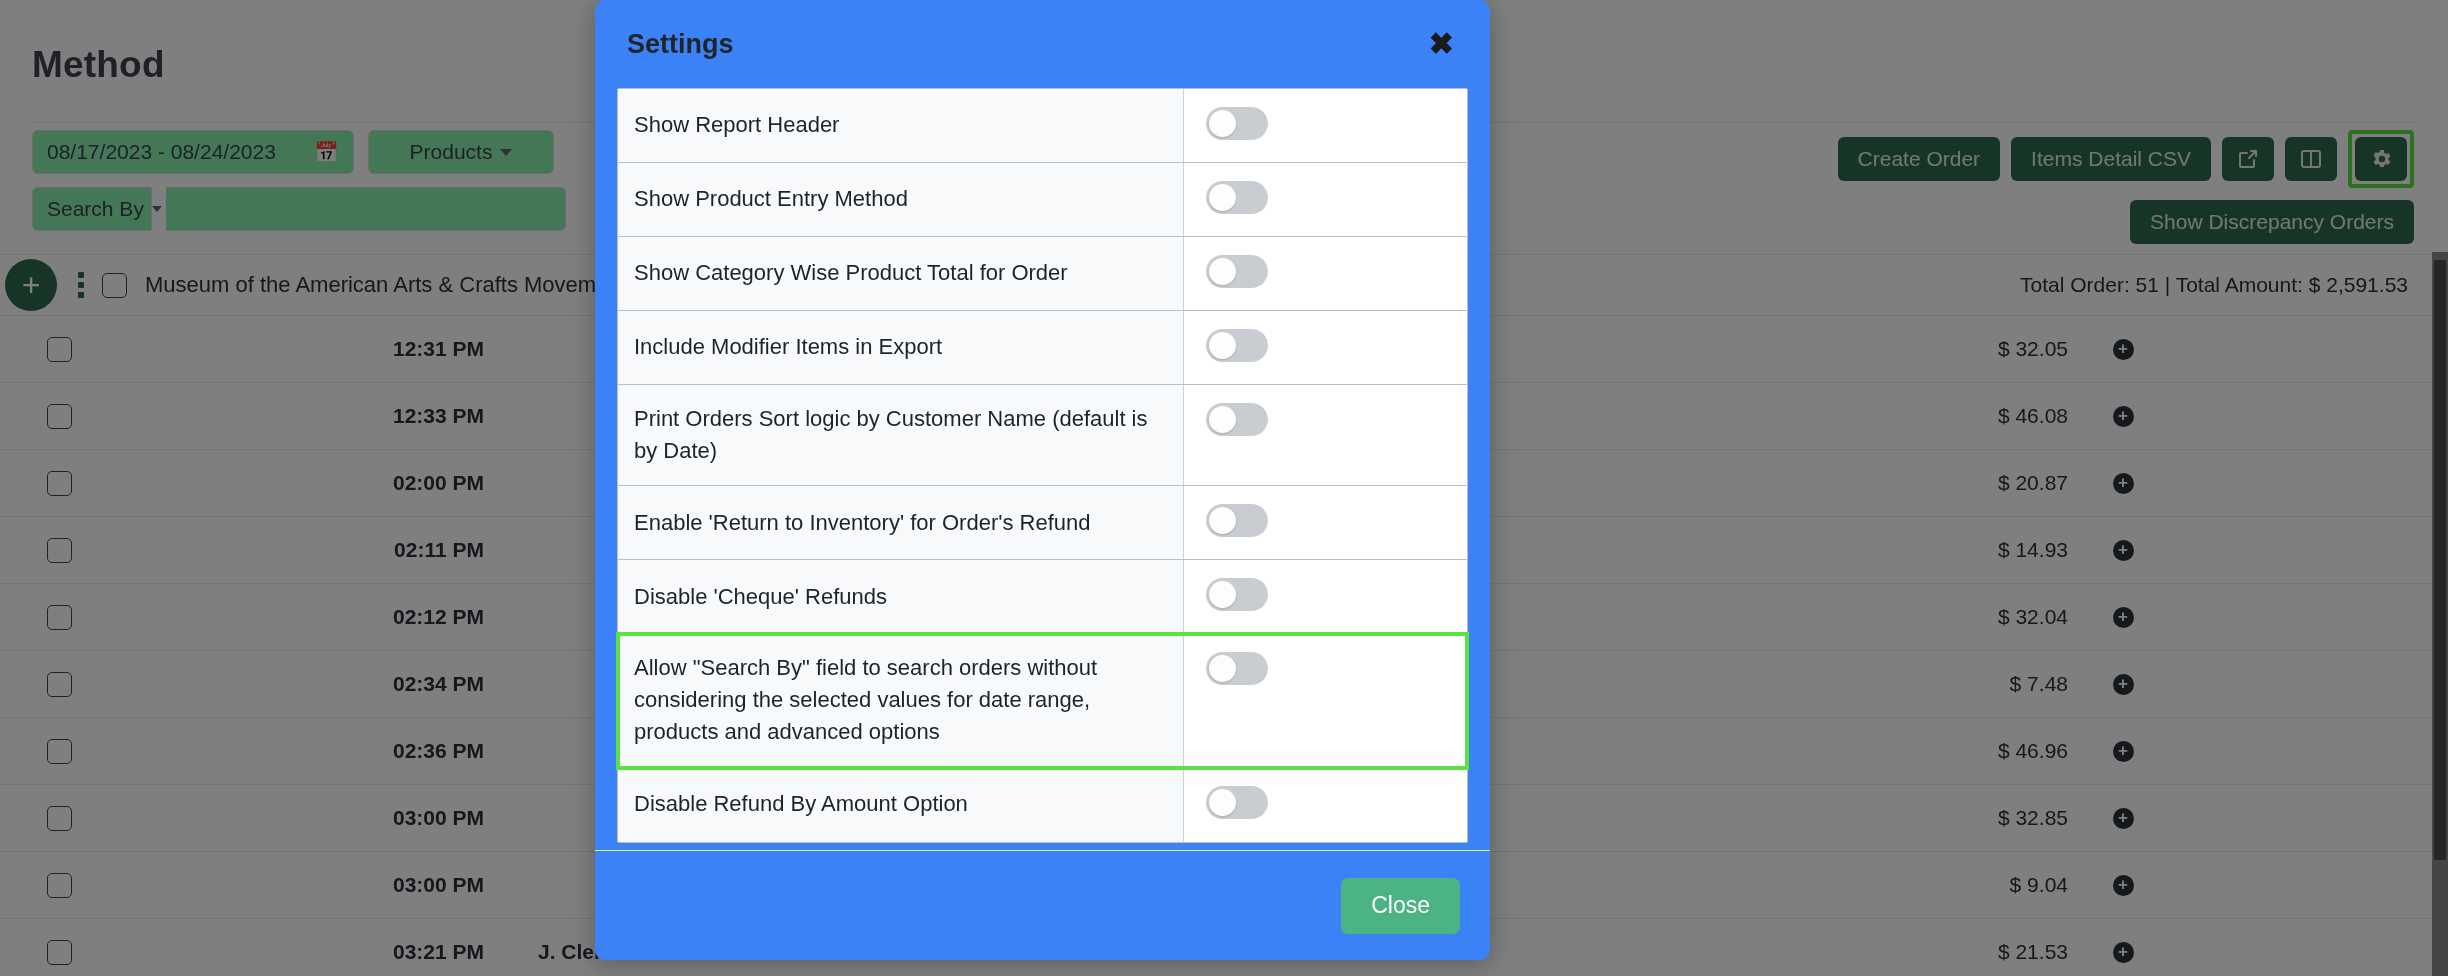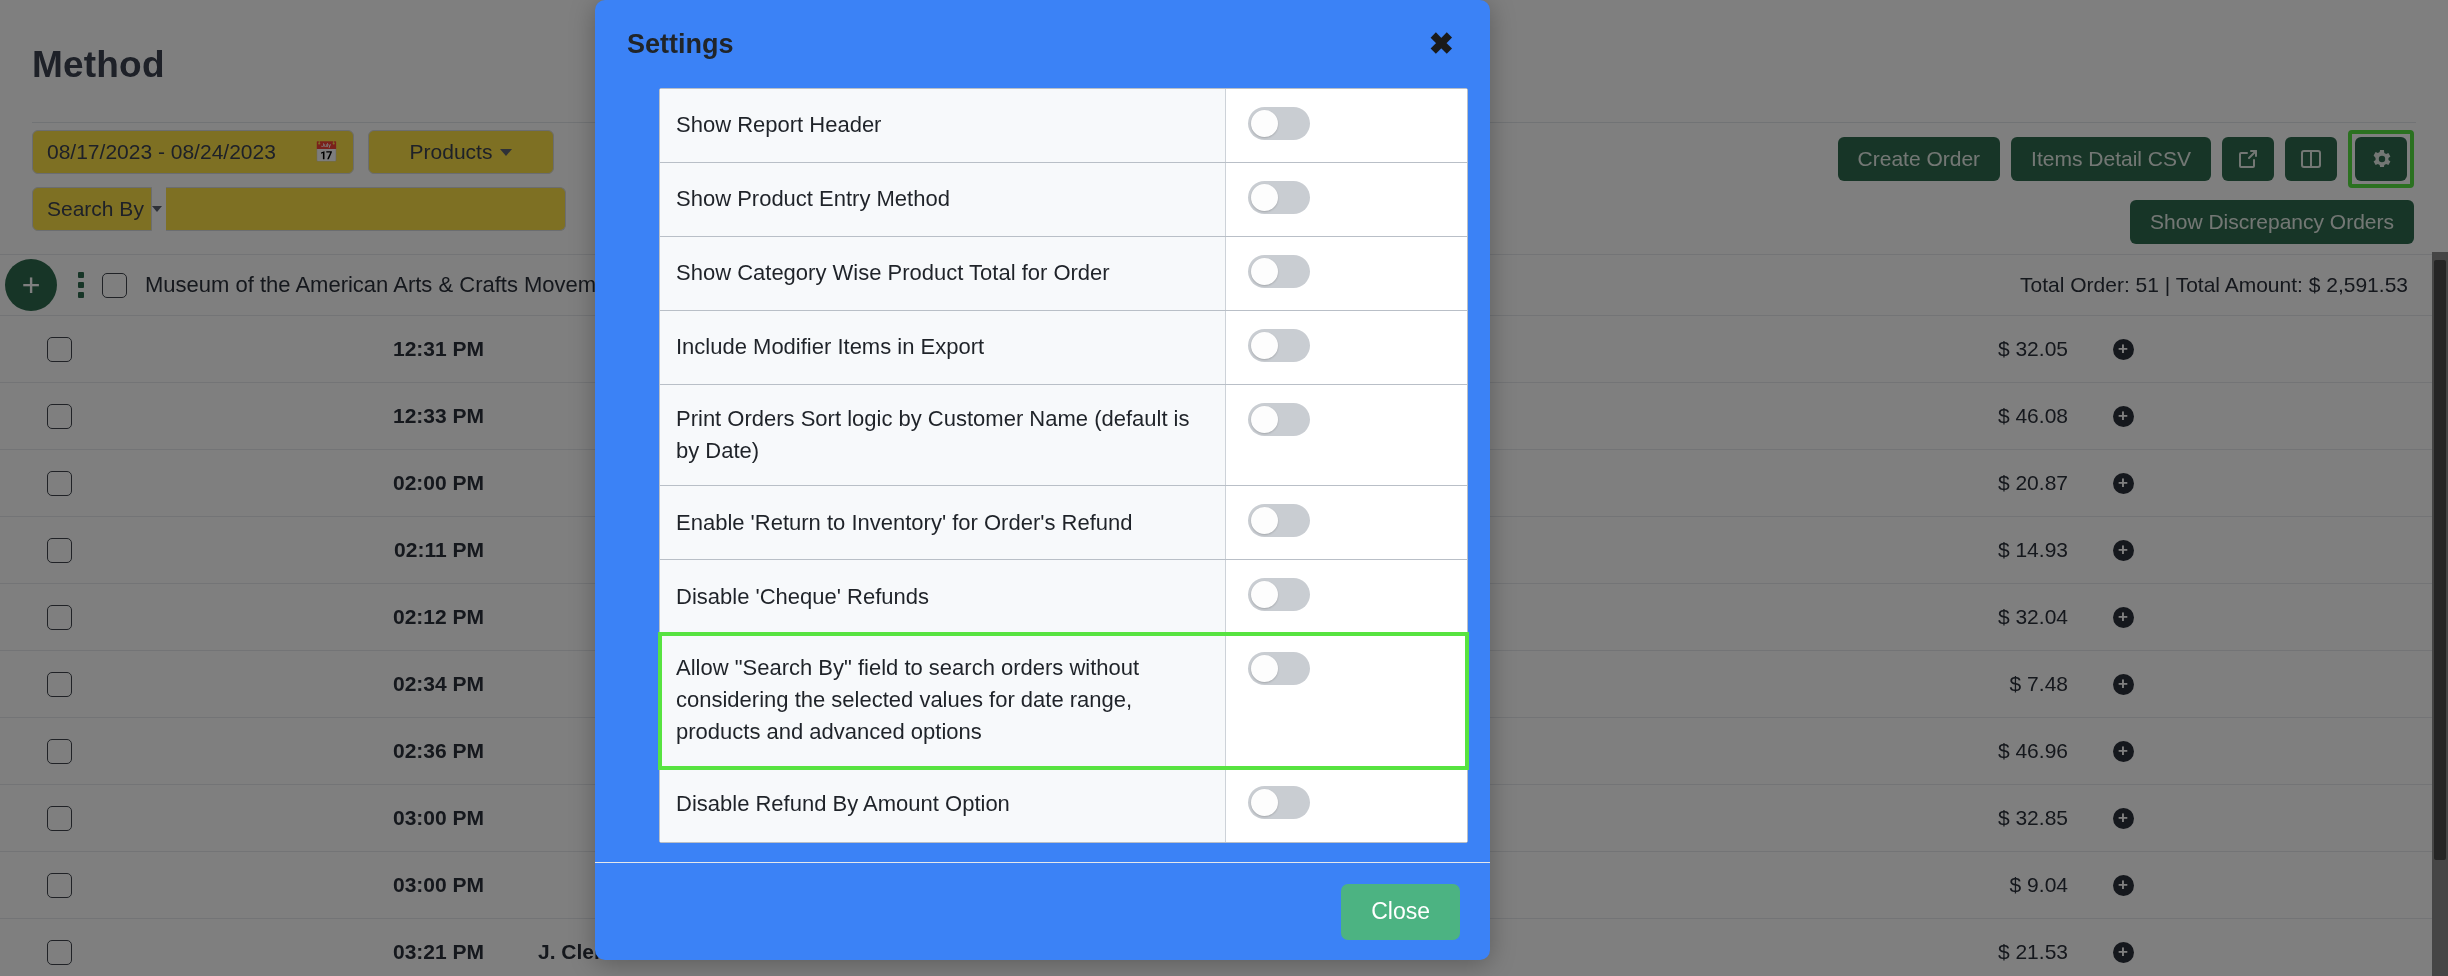--- a/index.html
+++ b/index.html
@@ -30,21 +30,21 @@
     border-top: 1px solid #e3e6eb;
   }
 
   
   .filterbar { position: absolute; left: 32px; top: 130px; }
   .fb-row { display: flex; align-items: center; gap: 14px; margin-bottom: 13px; }
   .ctrl {
     height: 44px;
     border: 1px solid #d6dae0;
     border-radius: 6px;
-    background: #fde047;
+    background: #86efac;
     display: flex; align-items: center;
     padding: 0 14px;
     font-size: 21px;
     color: #3c4251;
     white-space: nowrap;
   }
   .ctrl.daterange { width: 322px; justify-content: space-between; }
   .ctrl.products { width: 186px; justify-content: center; gap: 8px; }
   .ctrl.searchby { width: 120px; gap: 8px; border-radius: 6px 0 0 6px; }
   .ctrl.searchinput {
@@ -193,21 +193,20 @@
   .modal-title { font-size: 27px; font-weight: 700; color: #212529; }
   .close-x {
     font-size: 30px; font-weight: 700; line-height: 1;
     color: #1a1a1a;
     padding: 4px 6px;
   }
   .modal-body {
     flex: 1 1 auto;
     padding: 0 22px 0 22px;
     overflow: hidden;
-    margin-left: 42px;
   }
   .set-table {
     border: 1px solid #b9bfc7;
     border-radius: 2px;
   }
   .set-row {
     display: flex;
     border-bottom: 1.5px solid #b9bfc7;
     min-height: 74px;
     background: #f7f9fb;
@@ -245,21 +244,21 @@
   .toggle .knob {
     position: absolute;
     left: 3px; top: 3px;
     width: 27px; height: 27px;
     border-radius: 50%;
     background: #fdfdfd;
     box-shadow: 0 1px 2px rgba(0,0,0,.18);
   }
   .modal-foot {
     flex: 0 0 auto;
-    height: 98px;
+    height: 110px;
     border-top: 1px solid #e4e7eb;
     display: flex; align-items: center; justify-content: flex-end;
     padding-right: 30px;
   }
   .close-btn {
     background: #4cb382;
     color: #fff;
     border: none; border-radius: 7px;
     height: 56px; padding: 0 30px;
     font-size: 23px;

